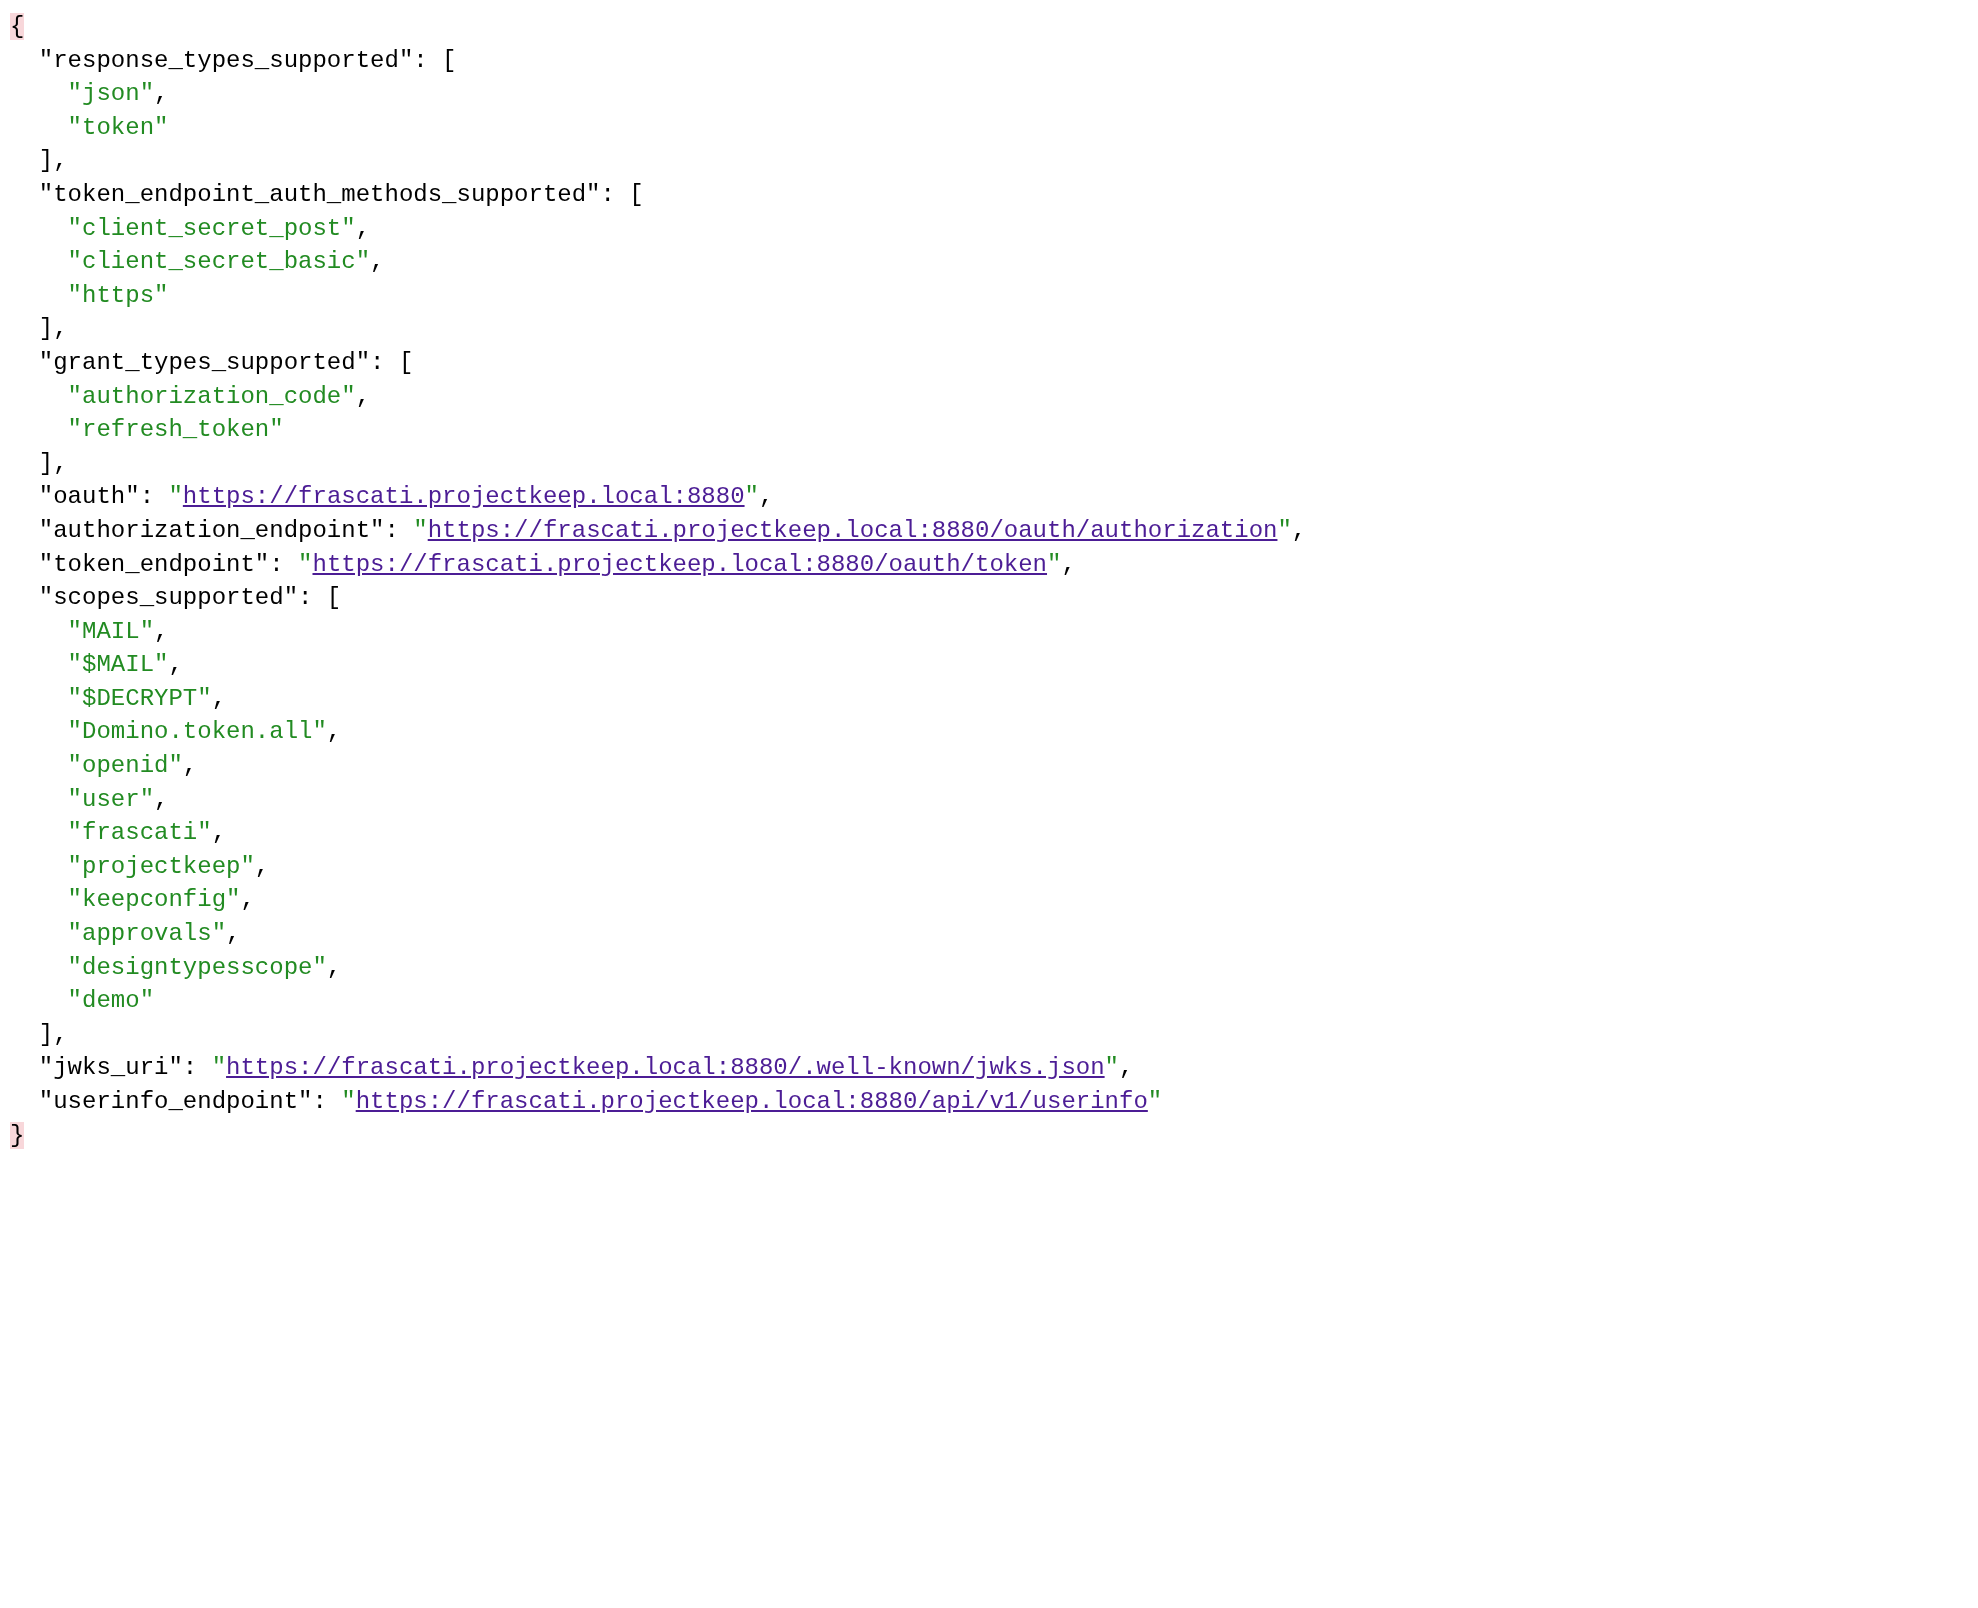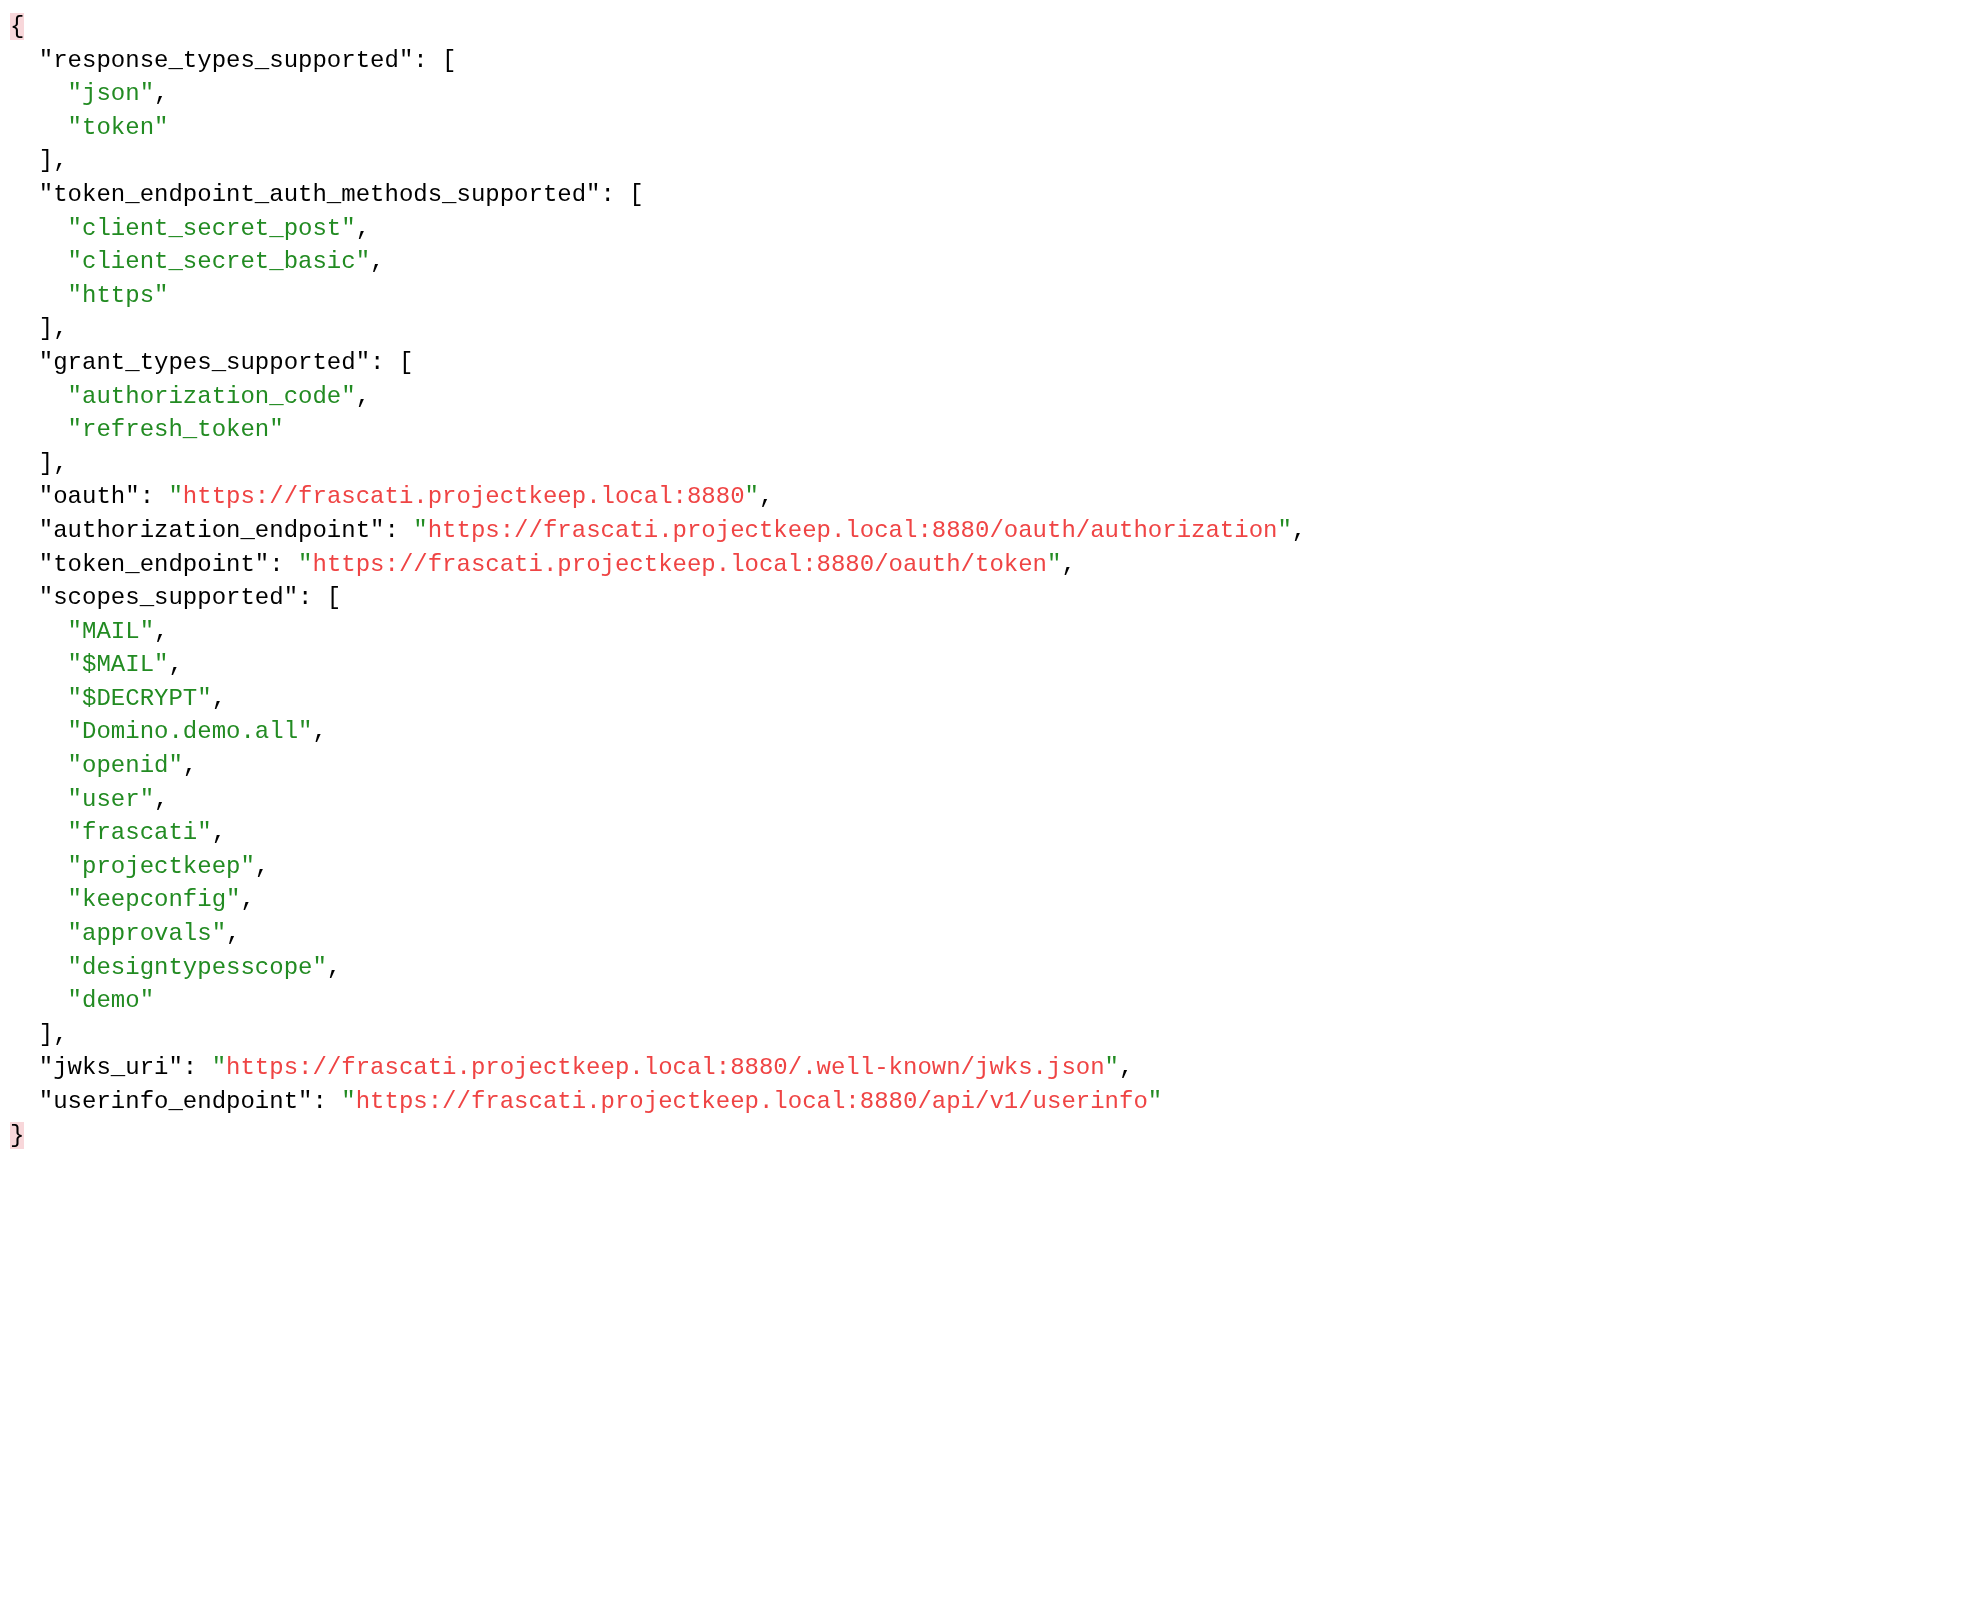--- a/index.html
+++ b/index.html
@@ -15,21 +15,22 @@
     white-space: pre;
   }
   .key { color: #000000; }
   .str { color: #228b22; }
   .punct { color: #000000; }
   .brace-hl {
     background: #f8d7da;
     color: #000000;
   }
   a.link {
-    color: #ef4444;
+    color: #4c1d95;
+    text-decoration: underline;
   }
 </style>
 </head>
 <body>
 
 <div>
 <div class="line"><span class="brace-hl">{</span></div>
 
 <div class="line">  <span class="key">"</span><span class="key">response_types_supported</span><span class="key">"</span><span class="punct">: [</span></div>
 <div class="line">    <span class="str">"</span><span class="str">json</span><span class="str">"</span><span class="punct">,</span></div>
@@ -50,21 +51,21 @@
 <div class="line">  <span class="key">"</span><span class="key">oauth</span><span class="key">"</span><span class="punct">: </span><span class="str">"</span><a class="link">https://frascati.projectkeep.local:8880</a><span class="str">"</span><span class="punct">,</span></div>
 
 <div class="line">  <span class="key">"</span><span class="key">authorization_endpoint</span><span class="key">"</span><span class="punct">: </span><span class="str">"</span><a class="link">https://frascati.projectkeep.local:8880/oauth/authorization</a><span class="str">"</span><span class="punct">,</span></div>
 
 <div class="line">  <span class="key">"</span><span class="key">token_endpoint</span><span class="key">"</span><span class="punct">: </span><span class="str">"</span><a class="link">https://frascati.projectkeep.local:8880/oauth/token</a><span class="str">"</span><span class="punct">,</span></div>
 
 <div class="line">  <span class="key">"</span><span class="key">scopes_supported</span><span class="key">"</span><span class="punct">: [</span></div>
 <div class="line">    <span class="str">"</span><span class="str">MAIL</span><span class="str">"</span><span class="punct">,</span></div>
 <div class="line">    <span class="str">"</span><span class="str">$MAIL</span><span class="str">"</span><span class="punct">,</span></div>
 <div class="line">    <span class="str">"</span><span class="str">$DECRYPT</span><span class="str">"</span><span class="punct">,</span></div>
-<div class="line">    <span class="str">"</span><span class="str">Domino.demo.all</span><span class="str">"</span><span class="punct">,</span></div>
+<div class="line">    <span class="str">"</span><span class="str">Domino.token.all</span><span class="str">"</span><span class="punct">,</span></div>
 <div class="line">    <span class="str">"</span><span class="str">openid</span><span class="str">"</span><span class="punct">,</span></div>
 <div class="line">    <span class="str">"</span><span class="str">user</span><span class="str">"</span><span class="punct">,</span></div>
 <div class="line">    <span class="str">"</span><span class="str">frascati</span><span class="str">"</span><span class="punct">,</span></div>
 <div class="line">    <span class="str">"</span><span class="str">projectkeep</span><span class="str">"</span><span class="punct">,</span></div>
 <div class="line">    <span class="str">"</span><span class="str">keepconfig</span><span class="str">"</span><span class="punct">,</span></div>
 <div class="line">    <span class="str">"</span><span class="str">approvals</span><span class="str">"</span><span class="punct">,</span></div>
 <div class="line">    <span class="str">"</span><span class="str">designtypesscope</span><span class="str">"</span><span class="punct">,</span></div>
 <div class="line">    <span class="str">"</span><span class="str">demo</span><span class="str">"</span></div>
 <div class="line">  <span class="punct">],</span></div>
 

